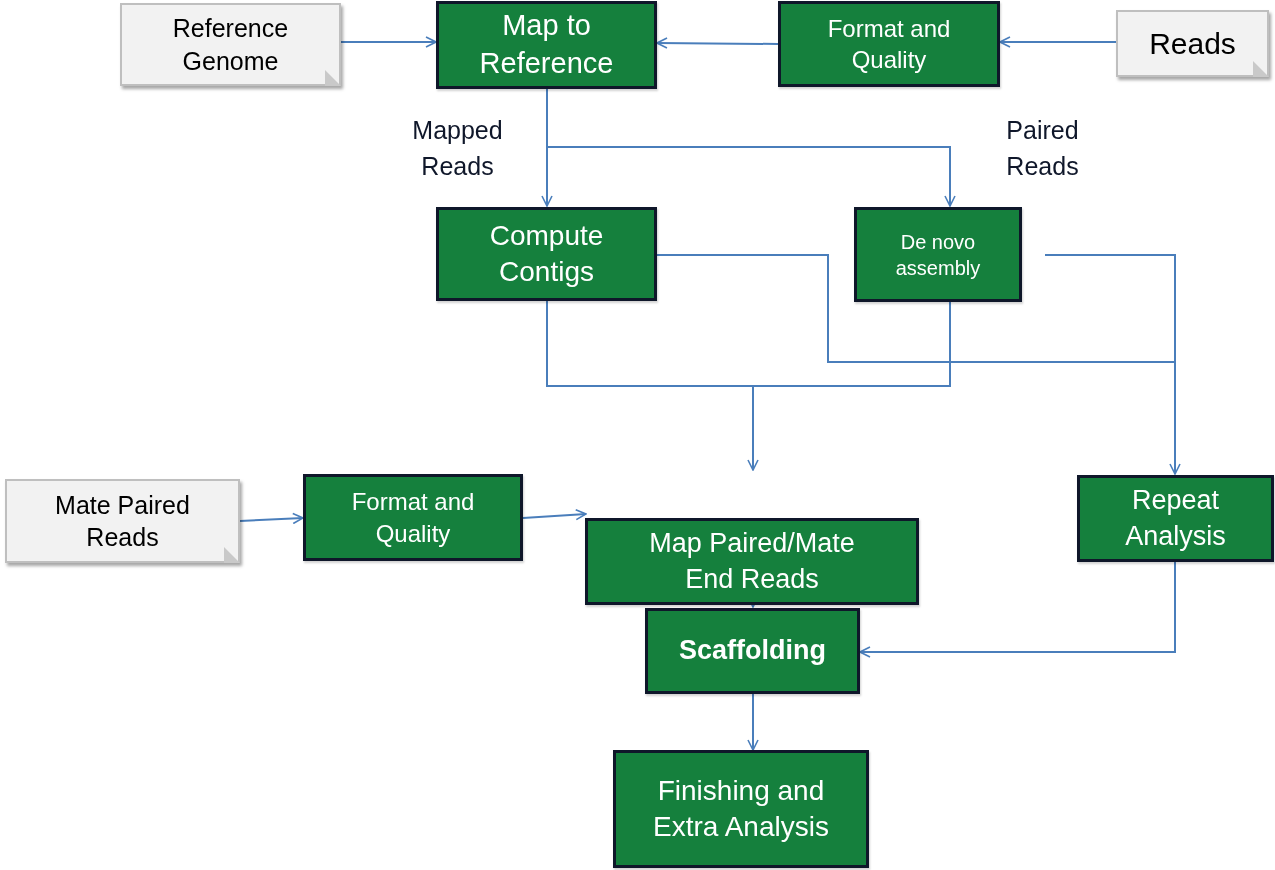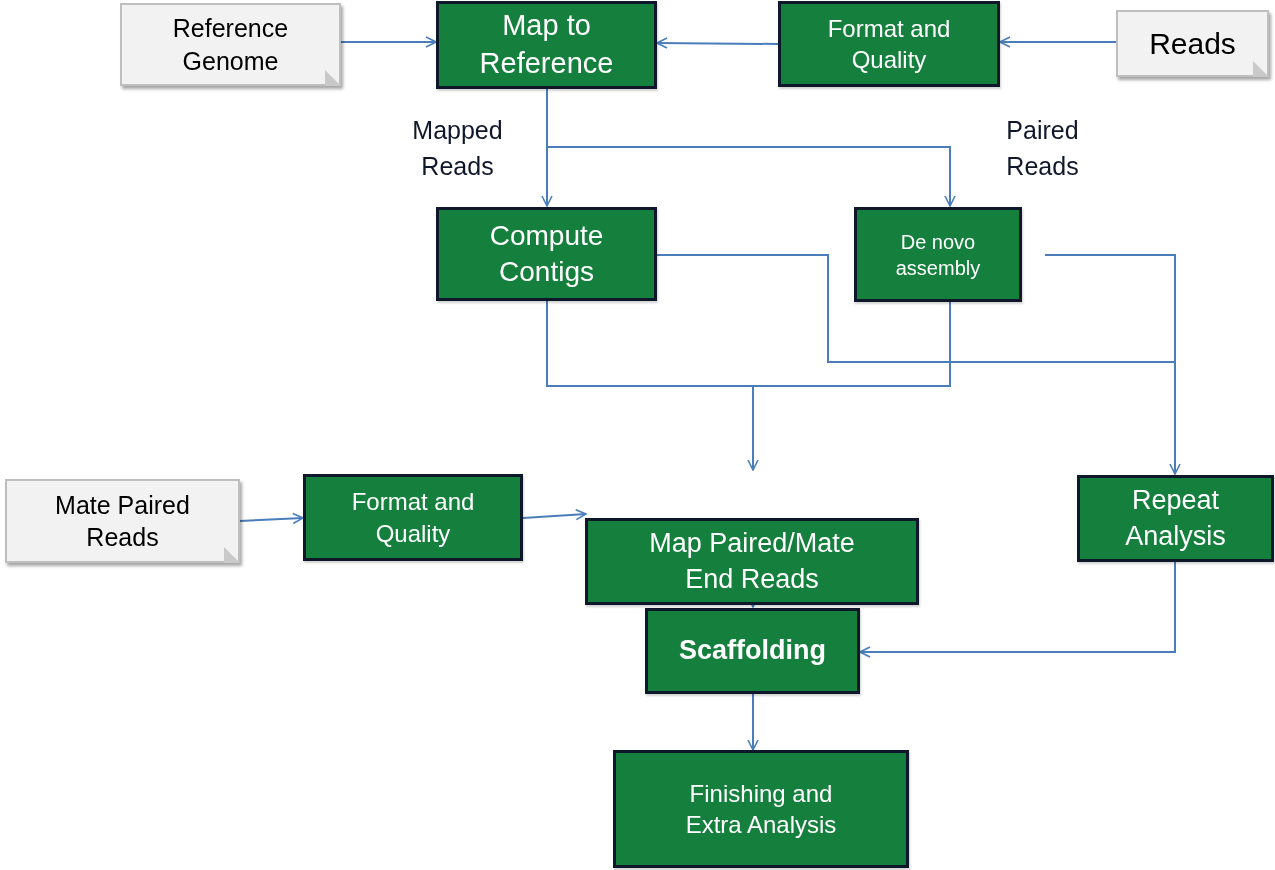--- a/index.html
+++ b/index.html
@@ -85,21 +85,21 @@
   <span class="txt">Map Paired/Mate
 End Reads</span>
 </div>
 <div class="box" style="left:1077px;top:475px;width:197px;height:87px;font-size:27px;">
   <span class="txt">Repeat
 Analysis</span>
 </div>
 <div class="box" style="left:645px;top:608px;width:215px;height:86px;font-size:27px;font-weight:bold;">
   <span class="txt">Scaffolding</span>
 </div>
-<div class="box" style="left:613px;top:750px;width:296px;height:118px;font-size:24px;">
+<div class="box" style="left:613px;top:750px;width:256px;height:118px;font-size:28px;">
   <span class="txt">Finishing and
 Extra Analysis</span>
 </div>
 
 <div class="lbl txt" style="left:385px;top:112px;width:145px;">Mapped
 Reads</div>
 <div class="lbl txt" style="left:960px;top:112px;width:165px;">Paired
 Reads</div>
 
 </body></html>

